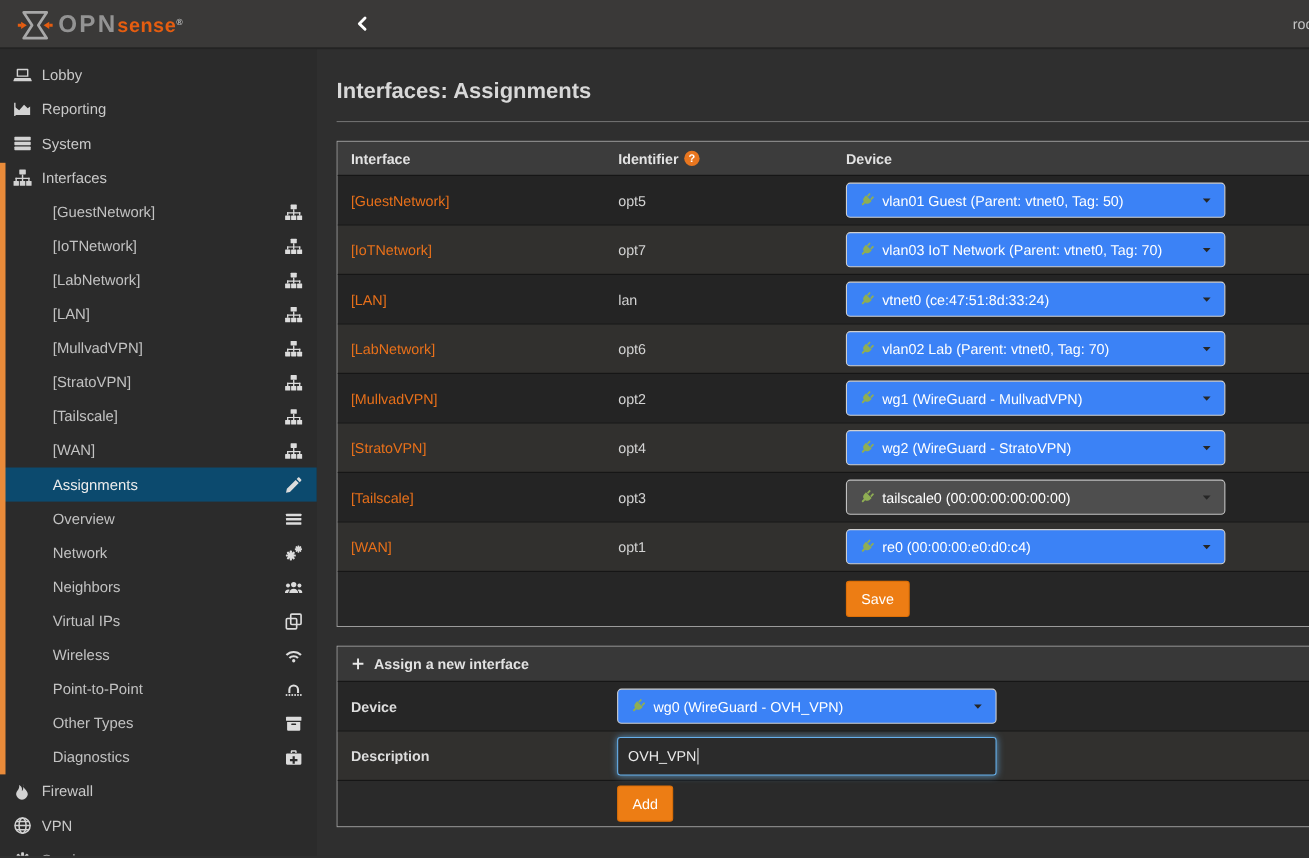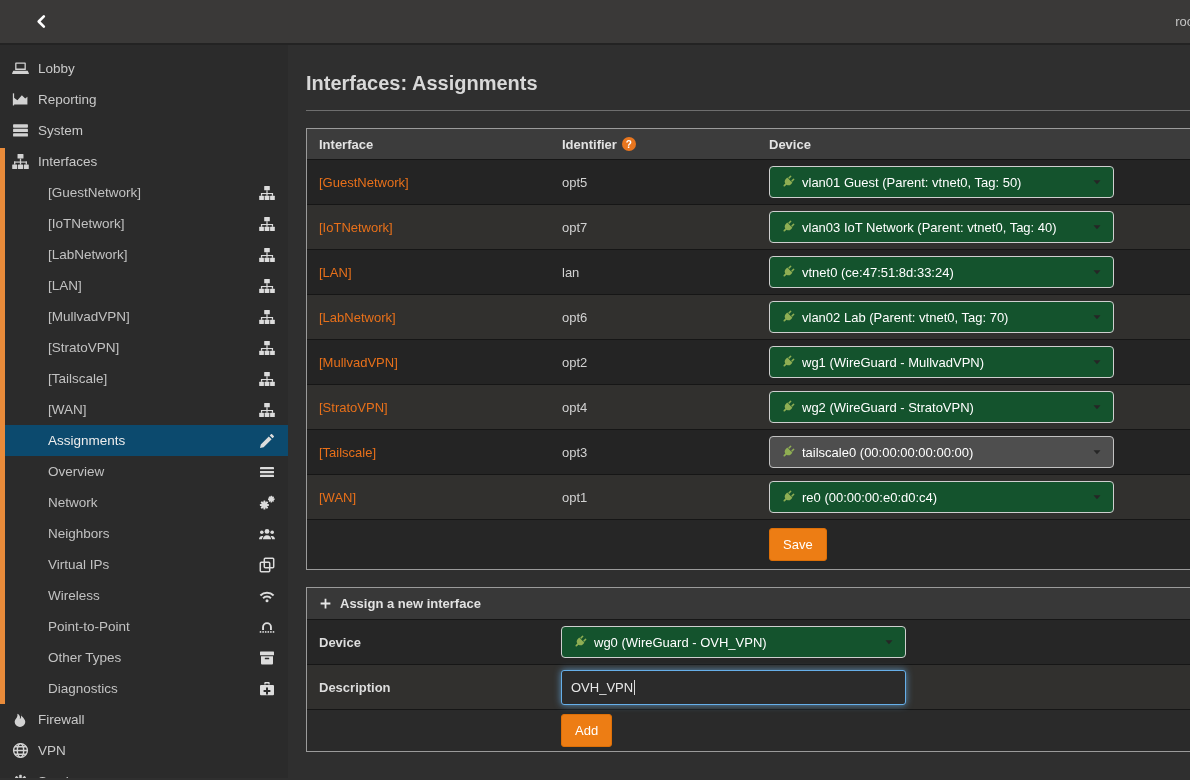--- a/index.html
+++ b/index.html
@@ -49,21 +49,21 @@
   .col-if { width:255px; padding-left:12px; }
   .col-id { width:195px; display:flex; align-items:center; gap:5px; }
   .col-dev { flex:1; padding-left:12px; }
   .trow { display:flex; height:45px; align-items:center; border-top:1px solid #161616;
     font-size:13px; }
   .trow.dark { background:#242424; }
   .trow.light { background:#31302e; }
   a.iface { color:#e8701a; text-decoration:none; cursor:pointer; }
   .id-text { color:#d2d2d2; }
 
-  .select { width:345px; height:32px; background:#14532d; border:1px solid #cfcfcf;
+  .select { width:345px; height:32px; background:#3b82f6; border:1px solid #cfcfcf;
     border-radius:4px; display:flex; align-items:center; padding:0 10px; color:#fff;
     gap:7px; cursor:pointer; font-size:13px; }
   .select .plug { width:15px; height:15px; color:#8fae53; flex:none; }
   .select .caret { margin-left:auto; width:12px; height:12px; color:#262626; flex:none; }
   .select.muted { background:#4e4e4e; border-color:#c2c2c2; }
 
   .save-row { display:flex; height:50px; align-items:center; border-top:1px solid #161616;
     background:#262626; }
   .btn { background:#ed7d14; color:#fff; border:1px solid #dd6f07; border-radius:3px;
     font-size:13px; font-family:inherit; padding:8px 13px; cursor:pointer; }
@@ -88,20 +88,30 @@
     background:#2a2a2a; }
 
   .q-icon { width:14px; height:14px; border-radius:50%; background:#e8761f; color:#fff;
     font-size:10px; font-weight:700; display:inline-flex; align-items:center;
     justify-content:center; cursor:pointer; }
 </style>
 </head>
 <body>
 
 <header class="topbar">
+  <div class="brand">
+    <span class="logo-mark"><svg viewBox="0 0 26 26">
+          <path d="M4.5 3.5h17l-6.2 9.5 6.2 9.5h-17l6.2-9.5z" fill="none" stroke="#a8a8a8" stroke-width="2" stroke-linejoin="round"></path>
+          <path d="M0 11.9h2.6v2.2H0z" fill="#e55d10"></path>
+          <path d="M2.6 10.3l4.2 2.7-4.2 2.7z" fill="#e55d10"></path>
+          <path d="M23.4 11.9H26v2.2h-2.6z" fill="#e55d10"></path>
+          <path d="M23.4 10.3l-4.2 2.7 4.2 2.7z" fill="#e55d10"></path>
+        </svg></span>
+    <span class="logo-text"><span class="logo-opn">OPN</span><span class="logo-sense">sense</span><span class="reg">®</span></span>
+  </div>
   <span class="collapse-btn"><svg viewBox="0 0 16 16" fill="none" stroke="currentColor" stroke-width="2.8" stroke-linecap="round" stroke-linejoin="round">
         <path d="M10.5 2.5L5 8l5.5 5.5"></path>
       </svg></span>
   <span class="user-label">roo</span>
 </header>
 
 <div class="layout">
   <aside class="sidebar" id="sidebar">
       <div class="side-item">
         <span class="licon">
@@ -438,21 +448,21 @@
             </div>
             <div class="col-dev">
               <div class="select">
                 <span class="plug"><svg viewBox="0 0 16 16" fill="currentColor">
                     <g transform="rotate(45 8 8)">
                       <rect x="4.9" y="0.3" width="1.7" height="3.8" rx=".6"></rect>
                       <rect x="9.4" y="0.3" width="1.7" height="3.8" rx=".6"></rect>
                       <path d="M4.1 4.5h7.8v2.1a3.9 3.9 0 01-3 3.8v2.4c0 .6-.4 1-.9 1s-.9-.4-.9-1v-2.4a3.9 3.9 0 01-3-3.8z"></path>
                     </g>
                   </svg></span>
-                <span>vlan03 IoT Network (Parent: vtnet0, Tag: 40)</span>
+                <span>vlan03 IoT Network (Parent: vtnet0, Tag: 70)</span>
                 <span class="caret"><svg viewBox="0 0 16 16" fill="currentColor">
                     <path d="M3.3 5.8h9.4L8 11z"></path>
                   </svg></span>
               </div>
             </div>
           </div>
           <div class="trow dark">
             <div class="col-if"><a class="iface">[LAN]</a></div>
             <div class="col-id">
               <span class="id-text">lan</span>

